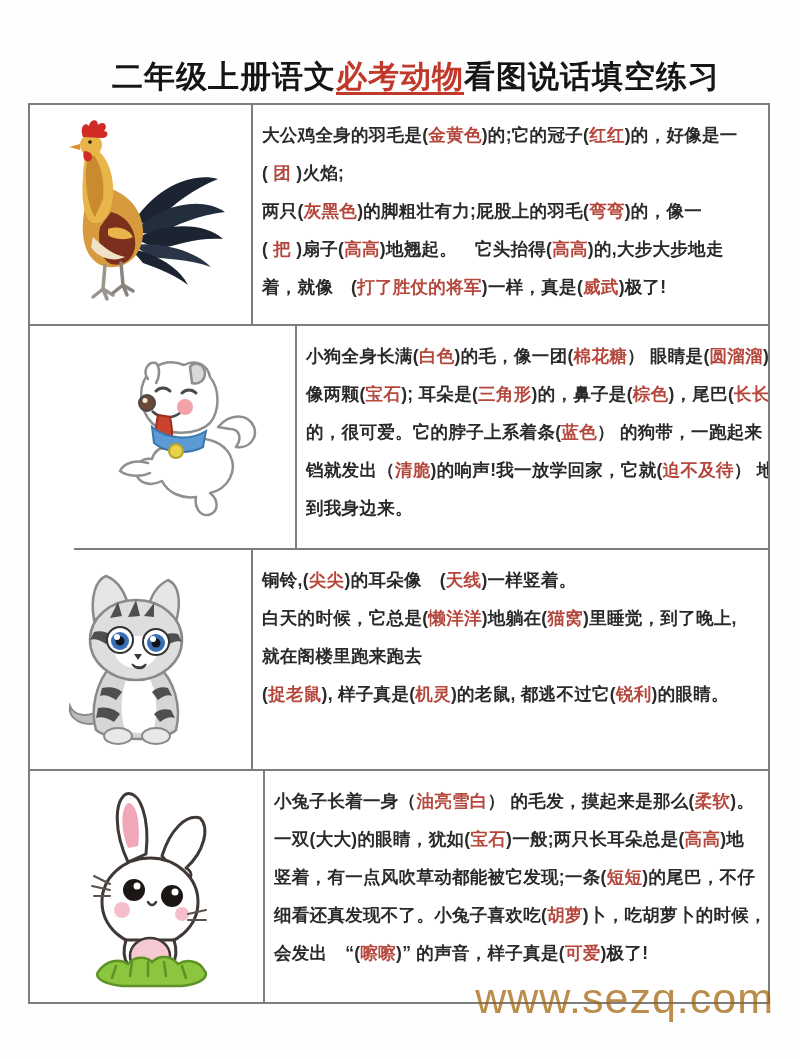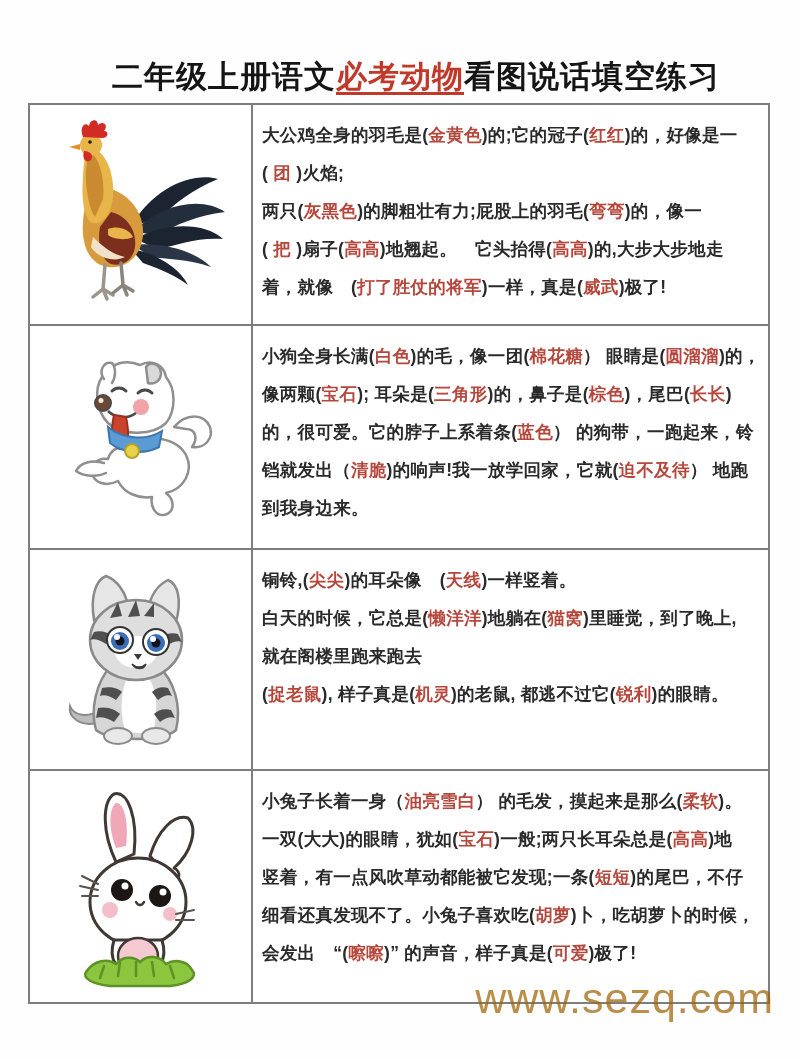--- a/index.html
+++ b/index.html
@@ -90,21 +90,21 @@
         <div class="lines">
           <div class="line"><span>大公鸡全身的羽毛是(</span><span class="hl">金黄色</span><span>)的;它的冠子(</span><span class="hl">红红</span><span>)的，好像是一</span></div>
           <div class="line"><span>( </span><span class="hl">团</span><span> )火焰;</span></div>
           <div class="line"><span>两只(</span><span class="hl">灰黑色</span><span>)的脚粗壮有力;屁股上的羽毛(</span><span class="hl">弯弯</span><span>)的，像一</span></div>
           <div class="line"><span>( </span><span class="hl">把</span><span> )扇子(</span><span class="hl">高高</span><span>)地翘起。　它头抬得(</span><span class="hl">高高</span><span>)的,大步大步地走</span></div>
           <div class="line"><span>着，就像　(</span><span class="hl">打了胜仗的将军</span><span>)一样，真是(</span><span class="hl">威武</span><span>)极了!</span></div>
         </div>
       </div>
   </div>
 
-  <div class="row" style="height:225px;">
+  <div class="row" style="height:225px;margin-left:44px;">
     <div class="cell-img">
       <span>
         <svg width="190" height="165" viewBox="0 0 190 165">
           <g stroke="#8f8f8f" stroke-width="2.5" fill="#ffffff" stroke-linejoin="round" stroke-linecap="round">
 
             <path d="M128 72 C140 58 158 58 164 72 C168 84 158 94 146 92 C152 84 150 74 140 74 Z"></path>
 
             <path d="M80 90 C100 78 130 82 140 100 C148 116 138 134 120 138 C130 146 128 158 118 160 C110 161 104 152 106 142 C92 144 78 138 72 126 C60 132 48 128 46 118 C44 110 52 102 62 104 C64 96 70 92 80 90 Z"></path>
 
             <path d="M58 108 C46 104 34 108 30 116 C38 122 52 122 60 118"></path>
@@ -189,21 +189,21 @@
     <div class="cell-text">
         <div class="lines">
           <div class="line"><span>铜铃,(</span><span class="hl">尖尖</span><span>)的耳朵像　(</span><span class="hl">天线</span><span>)一样竖着。</span></div>
           <div class="line"><span>白天的时候，它总是(</span><span class="hl">懒洋洋</span><span>)地躺在(</span><span class="hl">猫窝</span><span>)里睡觉，到了晚上,</span></div>
           <div class="line"><span>就在阁楼里跑来跑去</span></div>
           <div class="line"><span>(</span><span class="hl">捉老鼠</span><span>), 样子真是(</span><span class="hl">机灵</span><span>)的老鼠, 都逃不过它(</span><span class="hl">锐利</span><span>)的眼睛。</span></div>
         </div>
       </div>
   </div>
 
-  <div class="row" style="height:232px;">
+  <div class="row" style="height:232px;margin-left:12px;">
     <div class="cell-img">
       <span>
         <svg width="165" height="205" viewBox="0 0 165 205">
           <g stroke="#3f3834" stroke-width="3" fill="#ffffff" stroke-linejoin="round" stroke-linecap="round">
 
             <path d="M58 78 C44 48 44 18 56 10 C70 6 80 34 76 70 Z"></path>
 
             <path d="M92 72 C100 46 116 30 130 34 C140 44 134 68 116 84 C124 88 122 98 112 96 Z"></path>
 
             <ellipse cx="80" cy="118" rx="48" ry="44"></ellipse>

